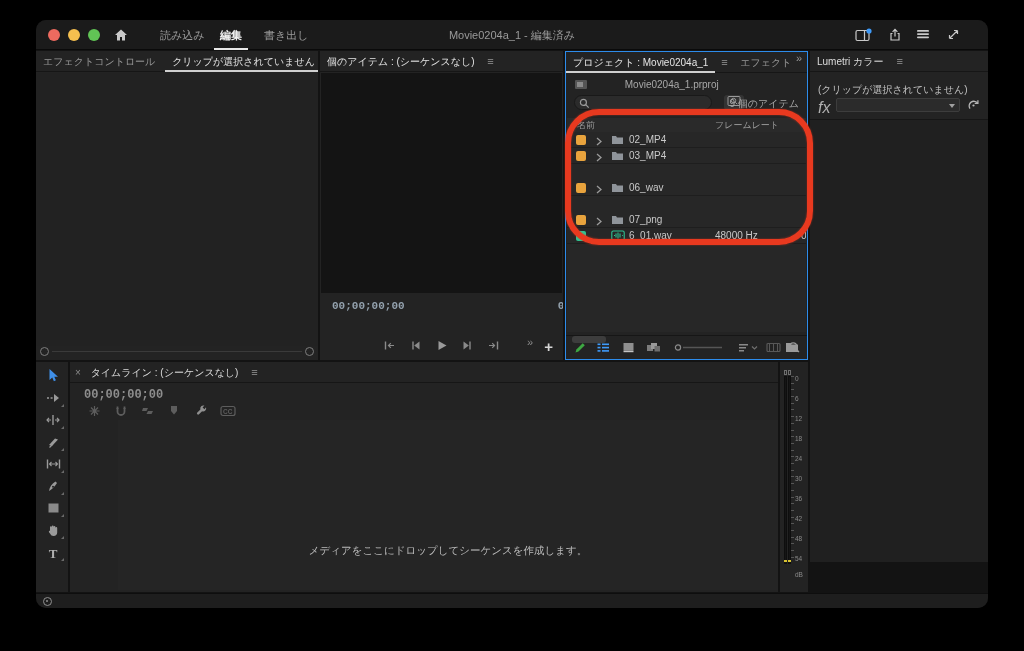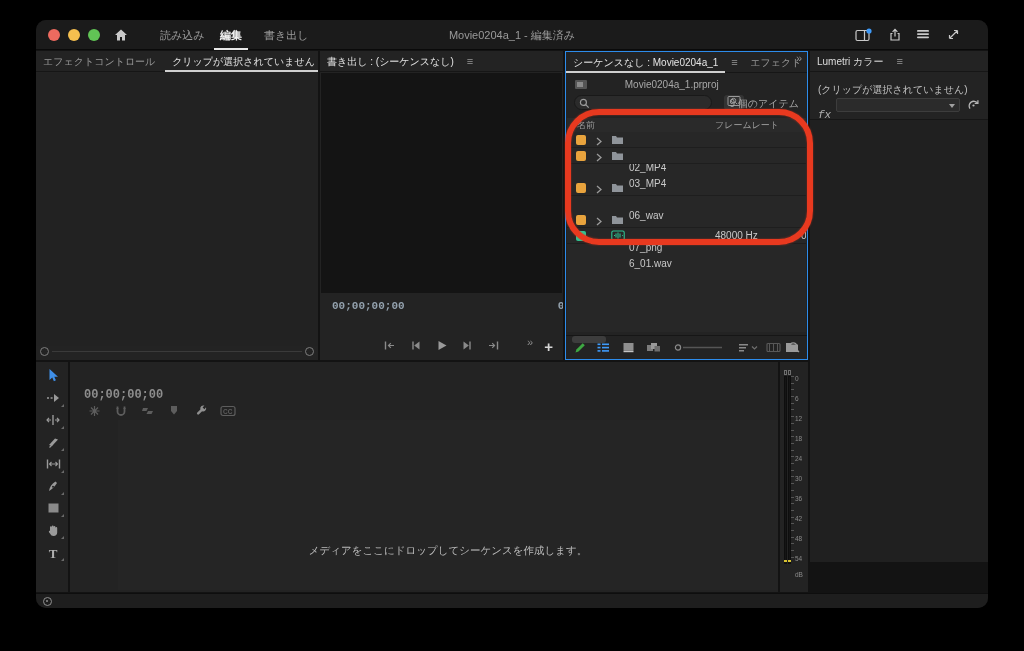--- a/index.html
+++ b/index.html
@@ -41,30 +41,30 @@
   .searchbox { position:absolute; left:0; top:0; width:138px; height:15px; background:#2b2b2b; border:1px solid #191919; border-radius:8px; }
   .searchbox svg { position:absolute; left:4px; top:2px; }
   .binsearch { position:absolute; left:150px; top:0; width:20px; height:15px; background:#333; border-radius:3px; text-align:center; }
   .itemcount { position:absolute; right:0; top:2px; color:#a8a8a8; }
   .col-head { position:absolute; left:1px; right:1px; top:66px; height:14px; background:#2a2a2a; color:#9a9a9a; font-size:9px; line-height:14px; }
   .listarea { position:absolute; left:1px; right:1px; top:80px; height:200px; background:#272727; overflow:hidden; }
   .row { position:absolute; left:0; right:0; height:16px; border-bottom:1px solid #1e1e1e; line-height:15px; color:#c9c9c9; }
   .swatch { position:absolute; left:9px; top:3px; width:10px; height:10px; border-radius:2px; }
   .row .chev { position:absolute; left:28px; top:3px; }
   .row .ficon { position:absolute; left:44px; top:2px; }
-  .row .fname { position:absolute; left:62px; top:0;margin-top:28px; }
+  .row .fname { position:absolute; left:62px; top:0; }
   .row .frate { position:absolute; left:148px; top:0; }
   .row .fextra { position:absolute; right:-6px; top:0; }
   .proj-scroll { position:absolute; left:6px; top:284px; width:34px; height:7px; background:#3d3d3d; border-radius:3px; }
   .proj-toolbar { position:absolute; left:0; right:0; bottom:0; height:24px; border-top:1px solid #161616; }
   .pt-ico { position:absolute; top:5px; }
   
   .lum-msg { position:absolute; left:8px; top:32px; color:#c2c2c2; }
   .fx-row { position:absolute; left:8px; top:47px; right:8px; height:16px; }
-  .fx-label { position:absolute; left:0; top:11px; font-family:Liberation Mono, monospace; font-style:italic; color:#b0b0b0; font-size:11px; }
+  .fx-label { position:absolute; left:0; top:1px; font-family:Liberation Sans, sans-serif; font-style:italic; color:#b0b0b0; font-size:16px; }
   .fx-select { position:absolute; left:18px; top:0; width:124px; height:14px; background:#2b2b2b; border:1px solid #3d3d3d; border-radius:2px; }
   .caret { position:absolute; right:4px; top:5px; width:0; height:0; border-left:3.5px solid transparent; border-right:3.5px solid transparent; border-top:4px solid #a0a0a0; }
   .fx-reset { position:absolute; right:0; top:1px; }
   .lum-lower { position:absolute; left:0; right:0; top:68px; bottom:0; background:#202020; border-top:1px solid #161616; }
   
   .tool { position:absolute; left:8px; width:18px; height:16px; text-align:center; }
   .tool .sub { position:absolute; right:-2px; bottom:1px; width:0; height:0; border-left:3px solid transparent; border-bottom:3px solid #6a6a6a; }
   
   .tlhead-x { color:#8a8a8a; padding:0 5px; }
   .tl-tc { position:absolute; left:14px; top:26px; color:#8d8d8d; font-size:12px; font-weight:bold; font-family:"Liberation Mono","DejaVu Sans Mono",monospace; }
@@ -143,21 +143,21 @@
     <div class="left-body"></div>
     <div class="hscroll">
       <span class="ring" style="left:0"></span>
       <span class="track"></span>
       <span class="ring" style="right:0"></span>
     </div>
   </div>
 
   <div class="panel" style="left:284px;top:31px;width:243px;height:309px">
     <div class="phead">
-      <span class="ptab active" style="border-bottom:none">書き出し : (シーケンスなし)</span>
+      <span class="ptab active" style="border-bottom:none">個のアイテム : (シーケンスなし)</span>
       <span class="menu-glyph">≡</span>
     </div>
     <div class="viewer"></div>
     <div class="prog-tc">00;00;00;00</div>
     <div class="prog-dur">00</div>
     <div class="transport">
       <span class="t-btn">
         <svg width="13" height="13" viewBox="0 0 13 13">
             <path d="M2.5 2.5v8" stroke="#8a8a8a" stroke-width="1.4"></path>
             <path d="M11 6.5H5.5M7.8 4.2L5.5 6.5l2.3 2.3" stroke="#8a8a8a" stroke-width="1.2" fill="none"></path>
@@ -186,21 +186,21 @@
             <path d="M2 6.5h5.5M5.2 4.2l2.3 2.3-2.3 2.3" stroke="#8a8a8a" stroke-width="1.2" fill="none"></path>
           </svg>
       </span>
       <span class="t-more">»</span>
       <span class="t-add">+</span>
     </div>
   </div>
 
   <div class="panel proj" style="left:529px;top:31px;width:243px;height:309px">
     <div class="phead">
-      <span class="ptab active">シーケンスなし : Movie0204a_1</span>
+      <span class="ptab active">プロジェクト : Movie0204a_1</span>
       <span class="menu-glyph">≡</span>
       <span class="ptab">エフェクト</span>
       <span class="ptab">エッセン</span>
       <span class="menu-glyph" style="position:absolute;right:2px">»</span>
     </div>
     <div class="crumb">
       <svg width="14" height="12" viewBox="0 0 14 12">
           <rect x="1" y="2" width="12" height="9" rx="1" fill="#555"></rect>
           <path d="M3 4h6v5H3z" fill="#8a8a8a"></path>
         </svg>
@@ -420,20 +420,25 @@
     </div>
     <div class="tool" style="top:162px">
       <svg width="13" height="13" viewBox="0 0 13 13">
           <path d="M3 7V3.2a.9.9 0 011.8 0V6 2.4a.9.9 0 011.8 0V6 2.9a.9.9 0 011.8 0V6.5 4a.9.9 0 011.8 0v4.5c0 2-1.4 3.5-3.6 3.5-1.8 0-2.7-.8-3.6-2.5L2 8.2c-.5-.9.5-1.7 1-1.2z" fill="#9a9a9a"></path>
         </svg><span class="sub"></span>
     </div>
     <div class="tool" style="top:184px;color:#b0b0b0;font-size:13px;font-weight:bold;font-family:'Liberation Serif','DejaVu Serif',serif">T<span class="sub"></span></div>
   </div>
 
   <div class="panel" style="left:34px;top:342px;width:708px;height:230px">
+    <div class="phead">
+      <span class="tlhead-x">×</span>
+      <span class="ptab active" style="border-bottom:none;color:#dcdcdc;padding-left:2px">タイムライン : (シーケンスなし)</span>
+      <span class="menu-glyph">≡</span>
+    </div>
     <div class="tl-tc">00;00;00;00</div>
     <div class="tl-icons">
       <span>
         <svg width="13" height="12" viewBox="0 0 13 12">
             <path d="M6.5 1v10M1.5 6h10M3 2.5l7 7M10 2.5l-7 7" stroke="#5d5d5d" stroke-width="1.2"></path>
           </svg>
       </span>
       <span>
         <svg width="12" height="12" viewBox="0 0 12 12">
             <path d="M2.5 1.5v5a3.5 3.5 0 007 0v-5" stroke="#5d5d5d" stroke-width="1.8" fill="none"></path>

